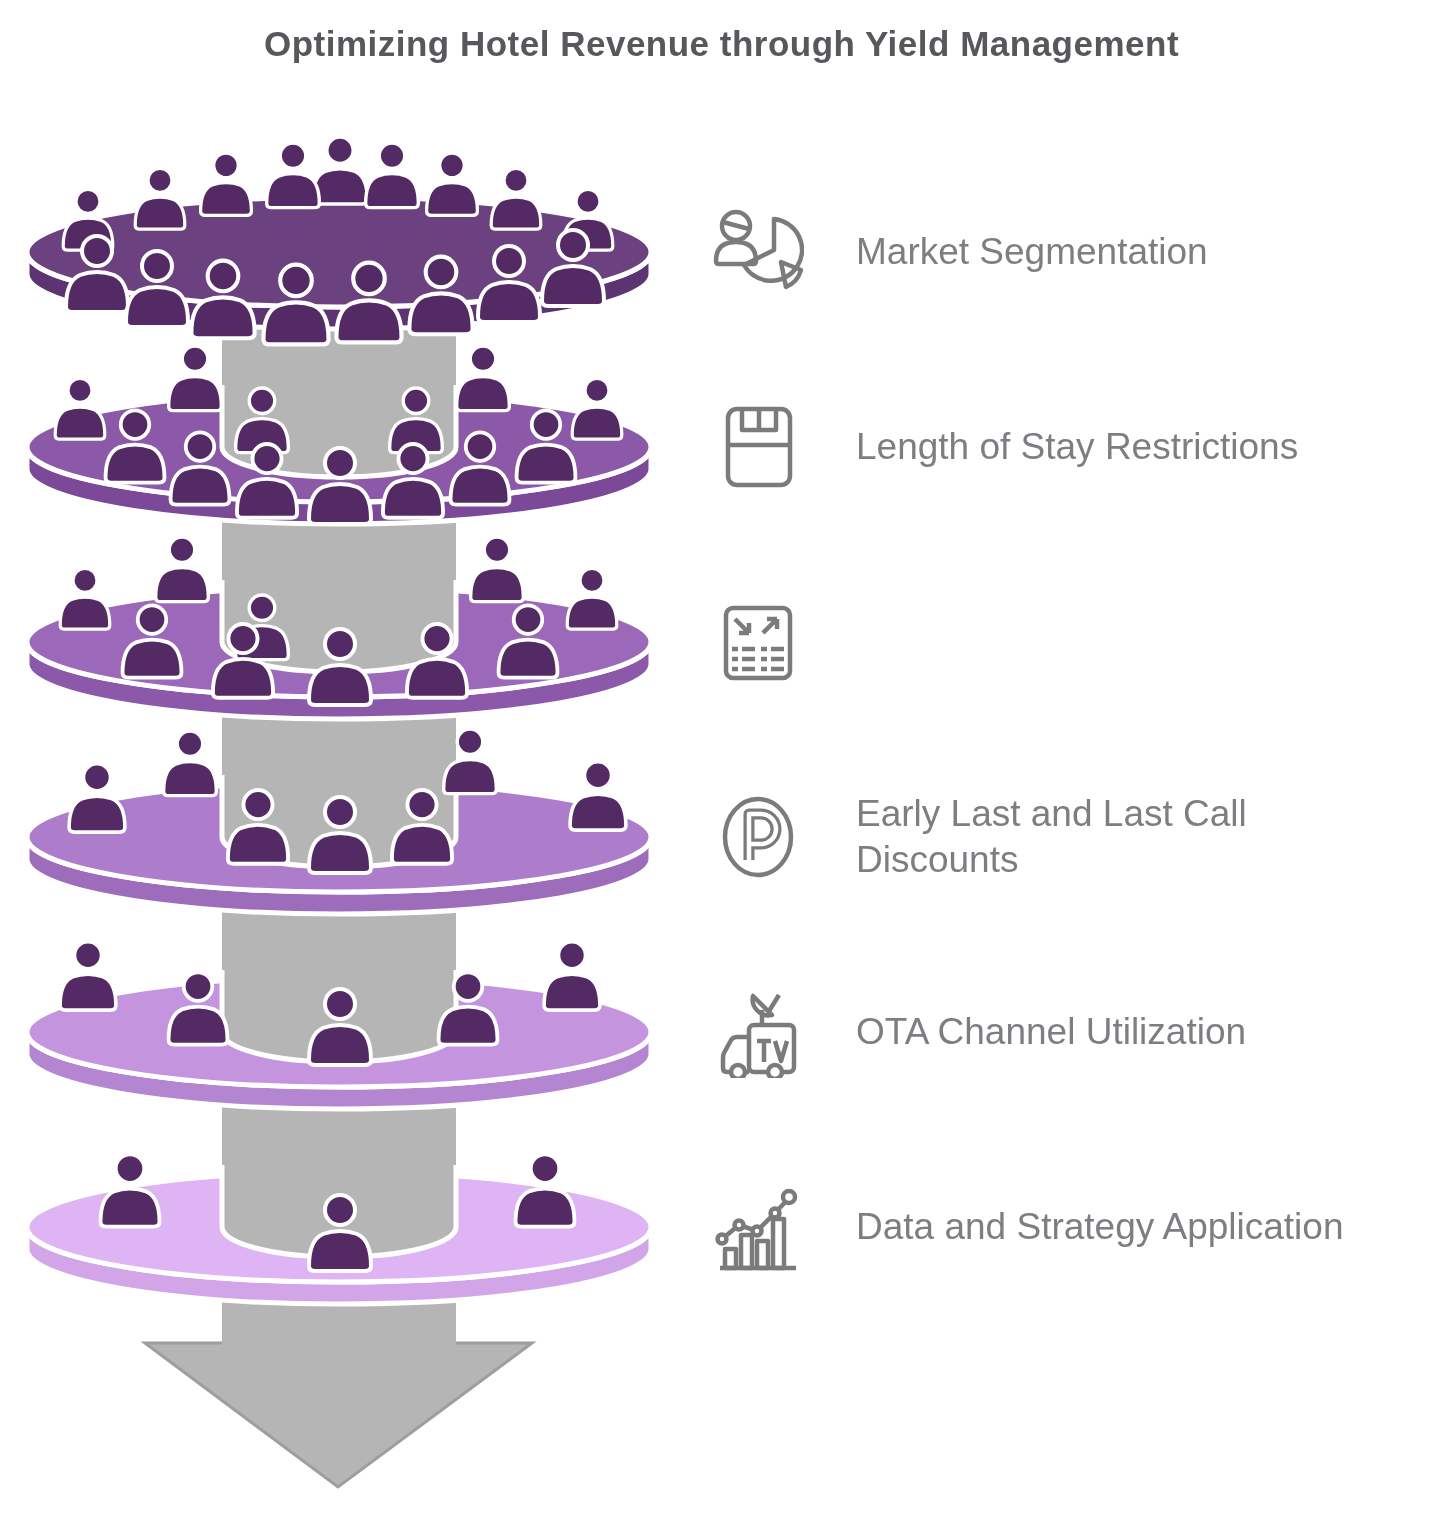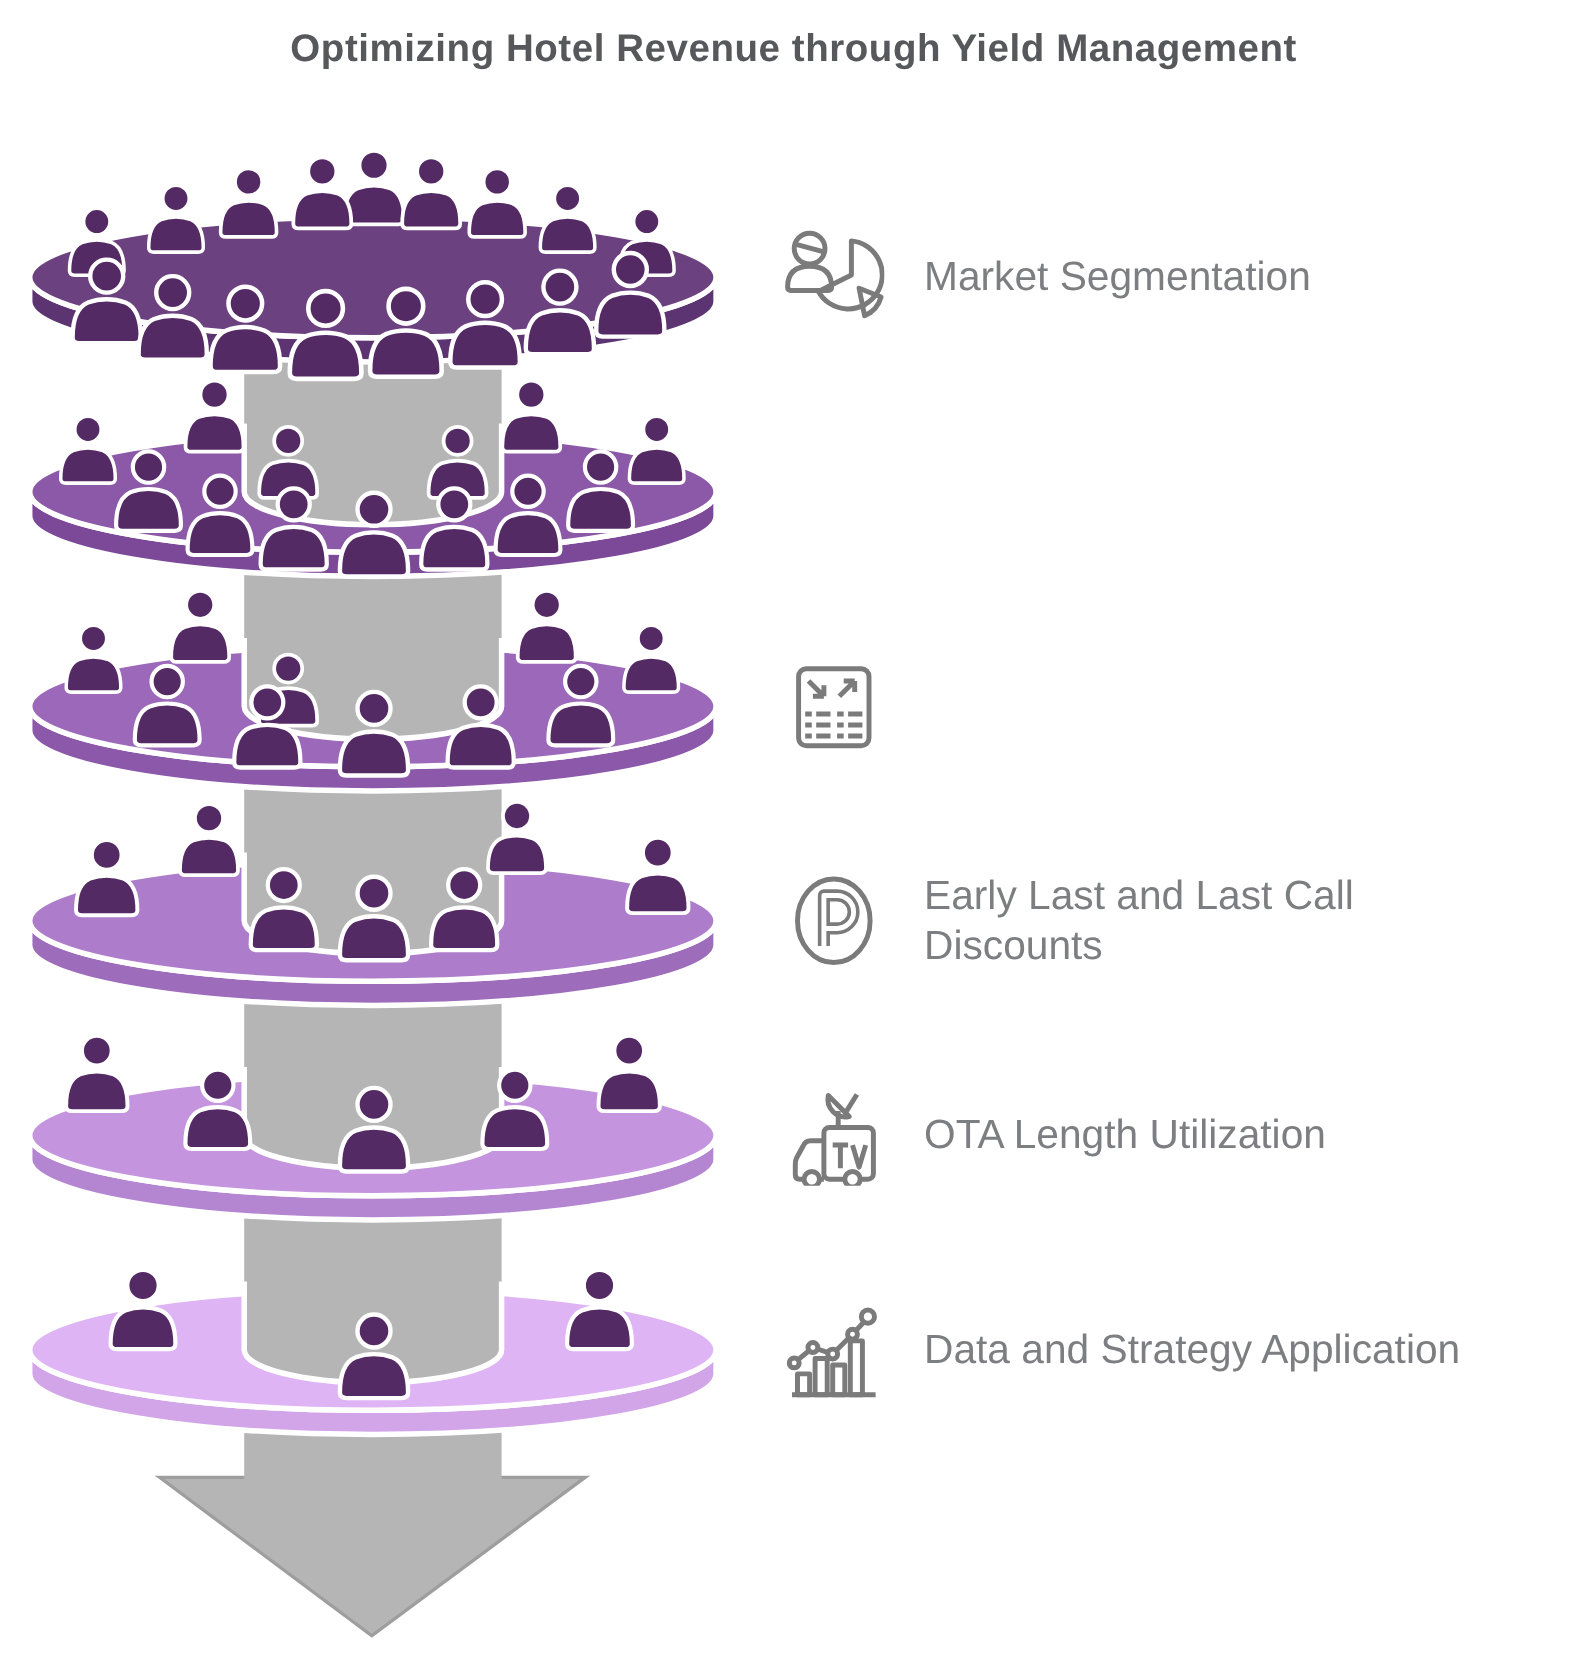--- a/index.html
+++ b/index.html
@@ -4,21 +4,21 @@
 <style>
   html,body{margin:0;padding:0;background:#fff;}
   .canvas{position:relative;width:1443px;height:1514px;background:#fff;overflow:hidden;
           font-family:"Liberation Sans","DejaVu Sans",sans-serif;}
   .title{position:absolute;top:24px;left:0;width:100%;text-align:center;
          font-size:35px;font-weight:700;color:#57585B;letter-spacing:.5px;}
   #funnel-svg{position:absolute;left:0;top:0;}
   .legend-row{position:absolute;left:712px;display:flex;align-items:center;height:110px;}
   .licon{width:92px;height:92px;flex:0 0 92px;display:flex;align-items:center;justify-content:center;}
   .licon svg{width:92px;height:92px;stroke:#7B7B7B;fill:none;stroke-width:4.5;stroke-linejoin:round;}
-  .llabel{margin-left:36px;font-size:37px;line-height:1.25;color:#7C7E81;max-width:560px;}
+  .llabel{margin-left:52px;font-size:37px;line-height:1.25;color:#7C7E81;max-width:560px;}
 </style>
 </head>
 <body>
 
 <div class="canvas">
 
   <div class="title">Optimizing Hotel Revenue through Yield Management</div>
 
   <svg id="funnel-svg" width="690" height="1514" viewBox="0 0 690 1514" xmlns="http://www.w3.org/2000/svg">
       <polygon points="145,1343 338,1487 532,1343" fill="#B5B5B5" stroke="#9E9E9E" stroke-width="3"></polygon>
@@ -280,20 +280,31 @@
         <circle cx="24" cy="20" r="14"></circle>
         <path d="M11,16 L37,23"></path>
         <path d="M4,55 Q4,36 24,36 Q44,36 44,55 Q44,58 41,58 H7 Q4,58 4,55 Z"></path>
         <path d="M62,13 A31,31 0 1 1 32,59 L62,44 Z"></path>
         <path d="M69,56 L89,64 A26,26 0 0 1 74,81 Z"></path>
       </svg>
     </div>
     <div class="llabel">Market Segmentation</div>
   </div>
 
+  <div class="legend-row" style="top:392px">
+    <div class="licon">
+      <svg viewBox="0 0 92 92">
+        <rect x="16" y="8" width="62" height="76" rx="9"></rect>
+        <path d="M30,8 V29 H64 V8"></path>
+        <path d="M47,8 V29"></path>
+        <path d="M16,44 H78"></path>
+      </svg>
+    </div>
+    <div class="llabel">Length of Stay Restrictions</div>
+  </div>
 
   <div class="legend-row" style="top:587px">
     <div class="licon">
       <svg viewBox="0 0 92 92">
         <rect x="14" y="12" width="64" height="70" rx="7"></rect>
         <path d="M23,23 L37,37 M37,37 H27 M37,37 V27"></path>
         <path d="M51,37 L65,23 M65,23 H55 M65,23 V33"></path>
         <path d="M20,53 h6 M30,53 h13 M49,53 h6 M59,53 h13"></path>
         <path d="M20,63 h6 M30,63 h13 M49,63 h6 M59,63 h13"></path>
         <path d="M20,73 h6 M30,73 h13 M49,73 h6 M59,73 h13"></path>
@@ -319,21 +330,21 @@
         <path d="M57,25 L67,9"></path>
         <path d="M50,24 V39"></path>
         <rect x="37" y="39" width="45" height="47" rx="5"></rect>
         <path d="M45,55 H59 M52,55 V76"></path>
         <path d="M63,55 L69,75 L75,55"></path>
         <path d="M37,51 H25 Q20,51 18,56 L12,67 Q11,69 11,72 V82 Q11,86 15,86 H37"></path>
         <circle cx="26" cy="86" r="7" style="fill:#fff"></circle>
         <circle cx="63" cy="86" r="7" style="fill:#fff"></circle>
       </svg>
     </div>
-    <div class="llabel">OTA Length Utilization</div>
+    <div class="llabel">OTA Channel Utilization</div>
   </div>
 
   <div class="legend-row" style="top:1172px">
     <div class="licon">
       <svg viewBox="0 0 92 92">
         <path d="M8,87 H84"></path>
         <rect x="13" y="68" width="11" height="19"></rect>
         <rect x="29" y="54" width="11" height="33"></rect>
         <rect x="45" y="60" width="11" height="27"></rect>
         <rect x="61" y="38" width="11" height="49"></rect>

